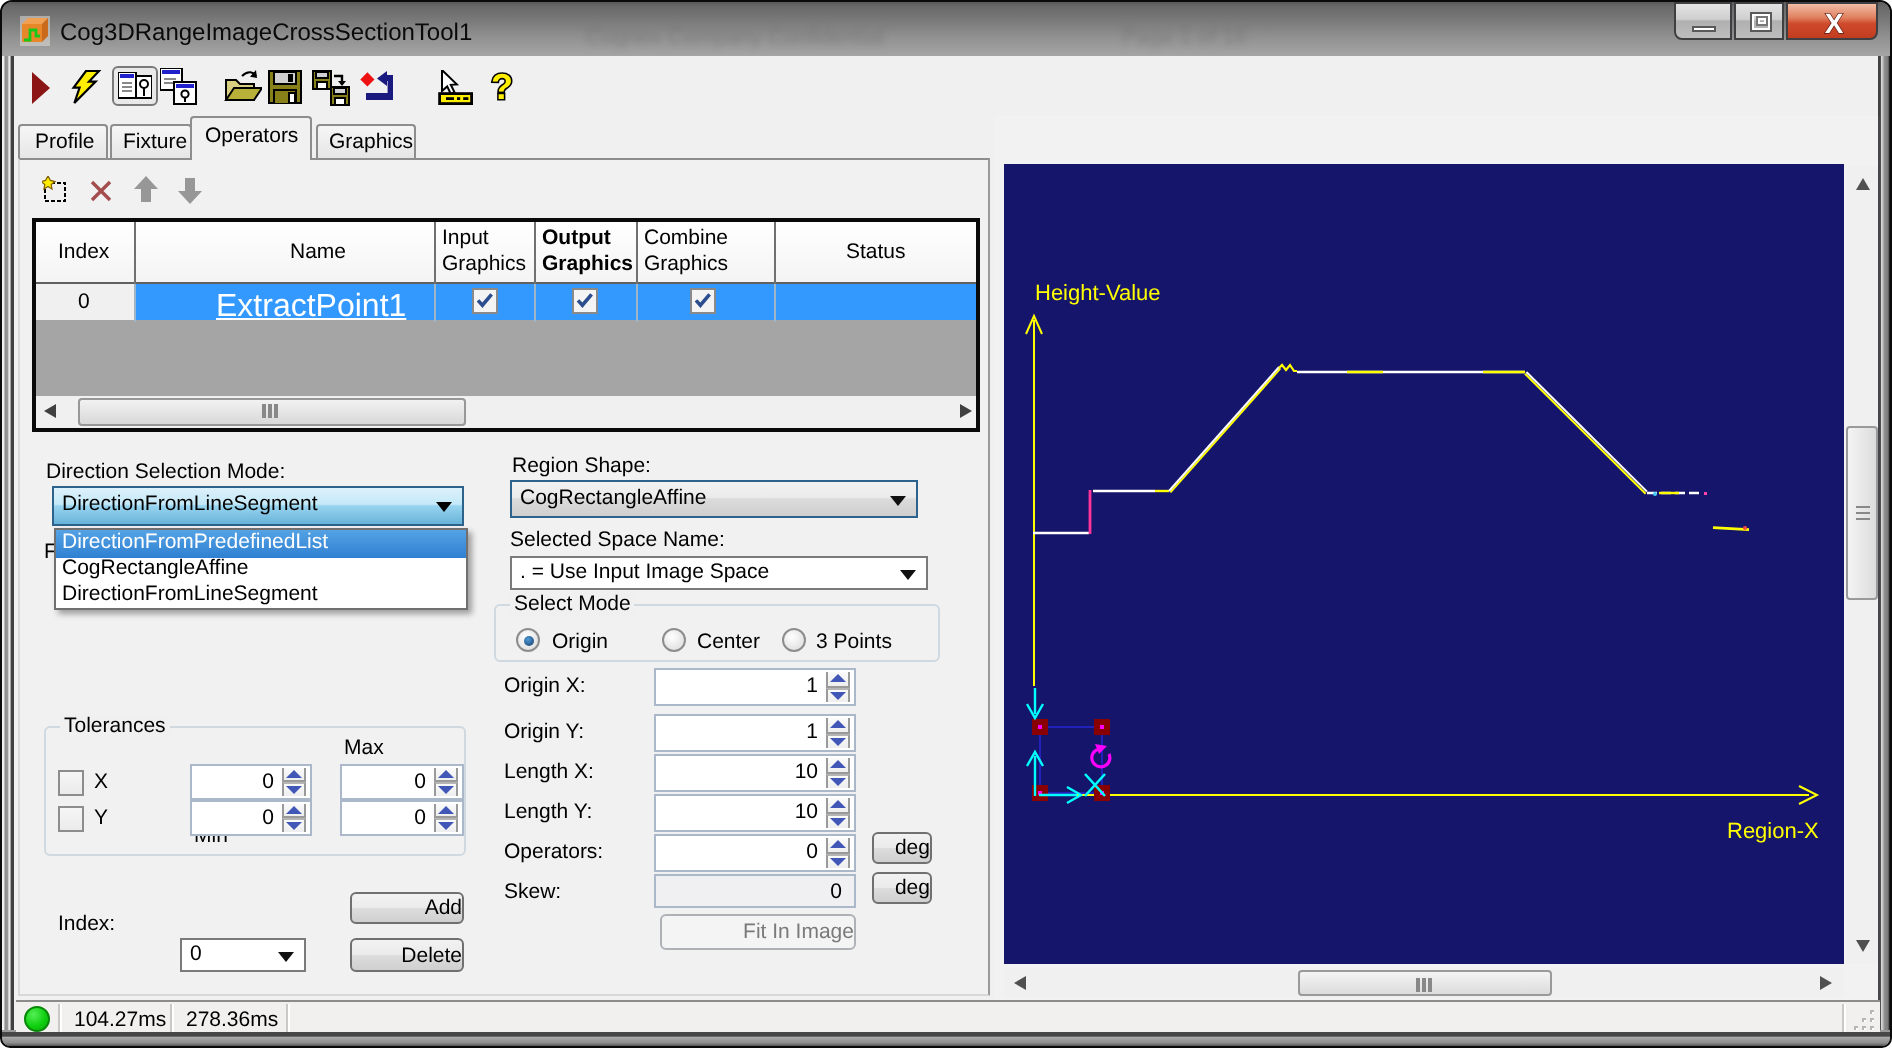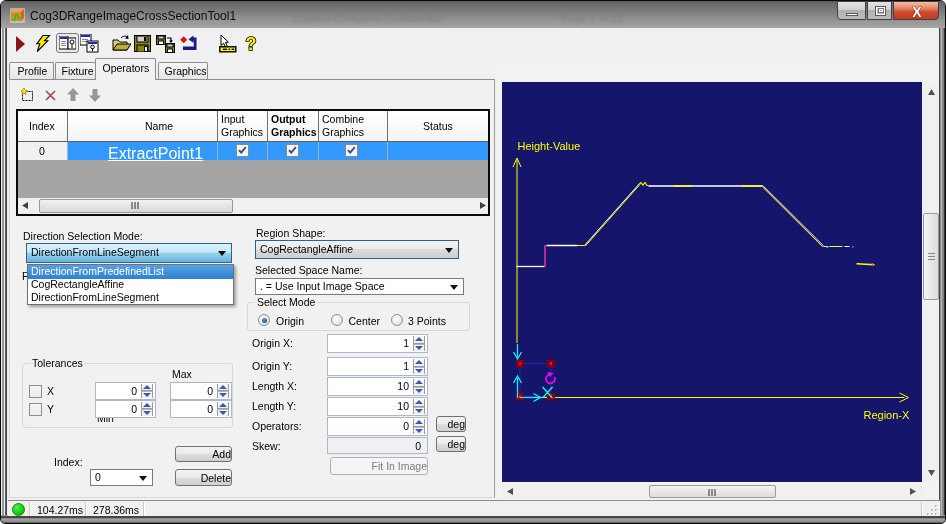--- a/index.html
+++ b/index.html
@@ -279,21 +279,21 @@
         <div class="up">
           <i></i>
         </div>
         <div class="dn">
           <i></i>
         </div>
       </div>
     </div>
 
   <div class="btn" style="left:174px;top:445px;width:57px;height:16px;line-height:15px;">Add</div>
-  <div class="txt" style="left:28px;top:455px;font-size:10.5px;margin-left:25px;">Index:</div>
+  <div class="txt" style="left:28px;top:455px;font-size:10.5px;">Index:</div>
   <div class="combo" style="left:89px;top:468px;width:63px;height:17px;">
     <div class="txt" style="left:4px;top:1px;font-size:10.5px;">0</div>
       <div class="carr"></div>
   </div>
   <div class="btn" style="left:174px;top:468px;width:57px;height:17px;line-height:16px;">Delete</div>
 
   <div class="txt" style="left:255px;top:226px;font-size:10.5px;">Region Shape:</div>
   <div class="abs" style="left:254px;top:239px;width:204px;height:19px;border:1px solid #2c628b;background:linear-gradient(#f2f2f2 0%,#ebebeb 45%,#dbdbdb 50%,#cfcfcf 100%);">
     <div class="txt" style="left:4px;top:2px;font-size:10.5px;">CogRectangleAffine</div>
     <div class="carr"></div>

